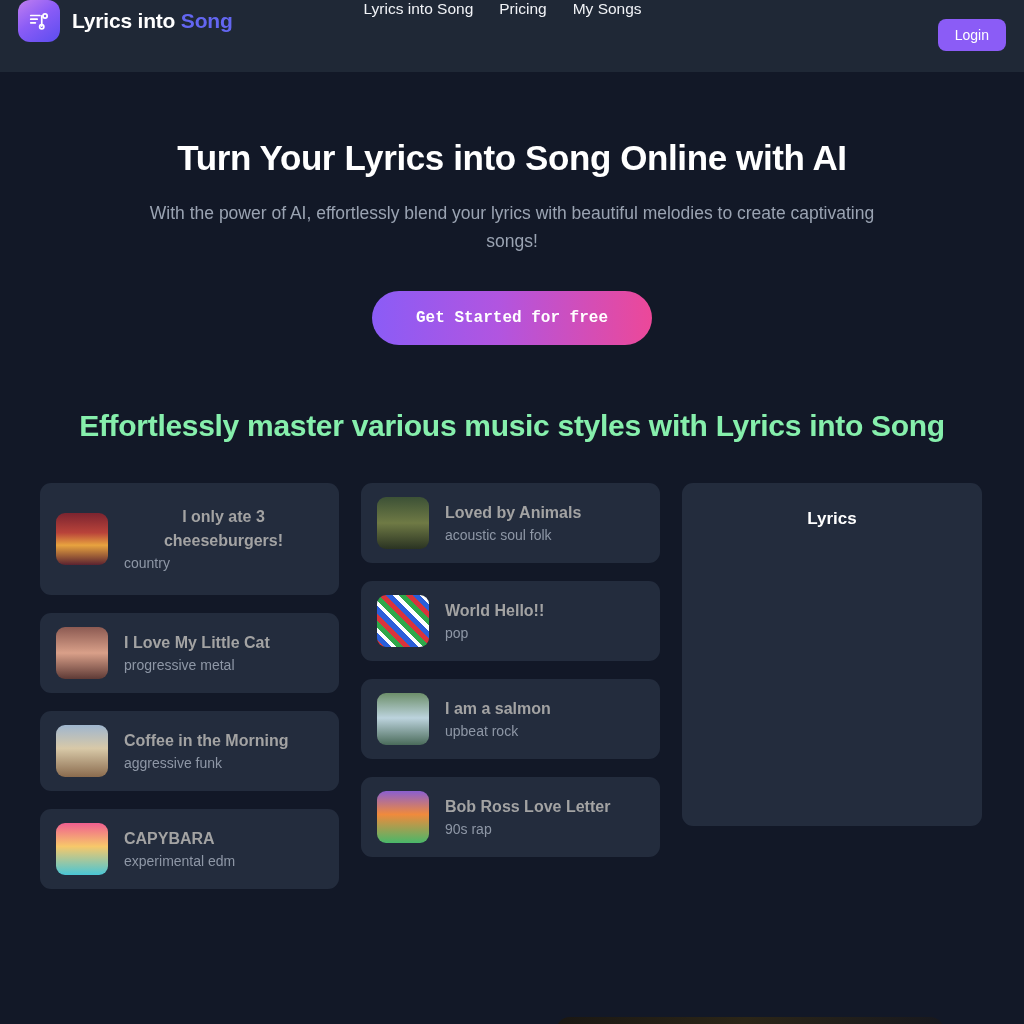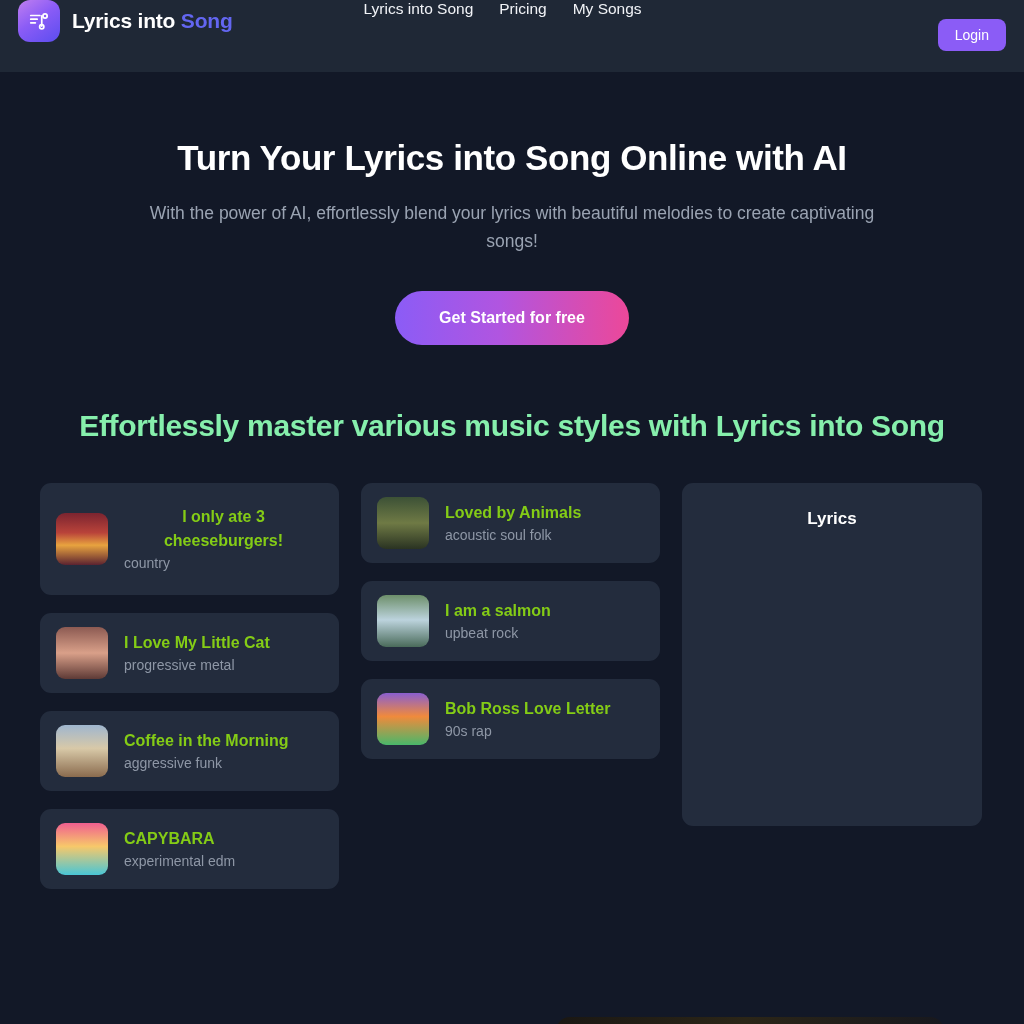--- a/index.html
+++ b/index.html
@@ -63,21 +63,21 @@
     font-size:17.5px; line-height:28px;
     color:#9aa3b2;
   }
   .cta-wrap{ margin-top:36px; display:flex; justify-content:center; }
   .cta{
     background:linear-gradient(90deg,#8b5cf6 0%,#b155e0 45%,#ec4899 100%);
     color:#ffffff; border:none;
     border-radius:999px;
     padding:18px 44px;
     font-size:16px; font-weight:bold;
-    font-family:Liberation Sans, sans-serif;
+    font-family:Liberation Mono, monospace;
     cursor:pointer;
   }
 
   
   .section-title{
     margin-top:64px; text-align:center;
     font-size:30px; font-weight:bold; color:#86efac;
     letter-spacing:-0.3px;
   }
 
@@ -102,21 +102,21 @@
     cursor:pointer;
   }
   .card-tall{ min-height:112px; }
   .thumb{
     width:52px; height:52px; border-radius:9px;
     flex:none; overflow:hidden;
     position:relative;
   }
   .card-text{ flex:1; min-width:0; }
   .card-title{
-    font-size:16px; font-weight:bold; color:#84cc16;
+    font-size:16px; font-weight:bold; color:#a3a3a3;
     line-height:24px;
   }
   .card-title.centered{ text-align:center; }
   .card-genre{
     margin-top:0;
     font-size:14px; color:#8e97a6; line-height:20px;
   }
 
   .lyrics-panel{
     background:#232c3d;
@@ -233,20 +233,27 @@
 
   <div class="col col-mid">
     <div class="song-card">
       <div class="thumb art-forest"></div>
       <div class="card-text">
         <div class="card-title">Loved by Animals</div>
         <div class="card-genre">acoustic soul folk</div>
       </div>
     </div>
     <div class="song-card">
+      <div class="thumb art-flags"></div>
+      <div class="card-text">
+        <div class="card-title">World Hello!!</div>
+        <div class="card-genre">pop</div>
+      </div>
+    </div>
+    <div class="song-card">
       <div class="thumb art-salmon"></div>
       <div class="card-text">
         <div class="card-title">I am a salmon</div>
         <div class="card-genre">upbeat rock</div>
       </div>
     </div>
     <div class="song-card">
       <div class="thumb art-bobross"></div>
       <div class="card-text">
         <div class="card-title">Bob Ross Love Letter</div>

